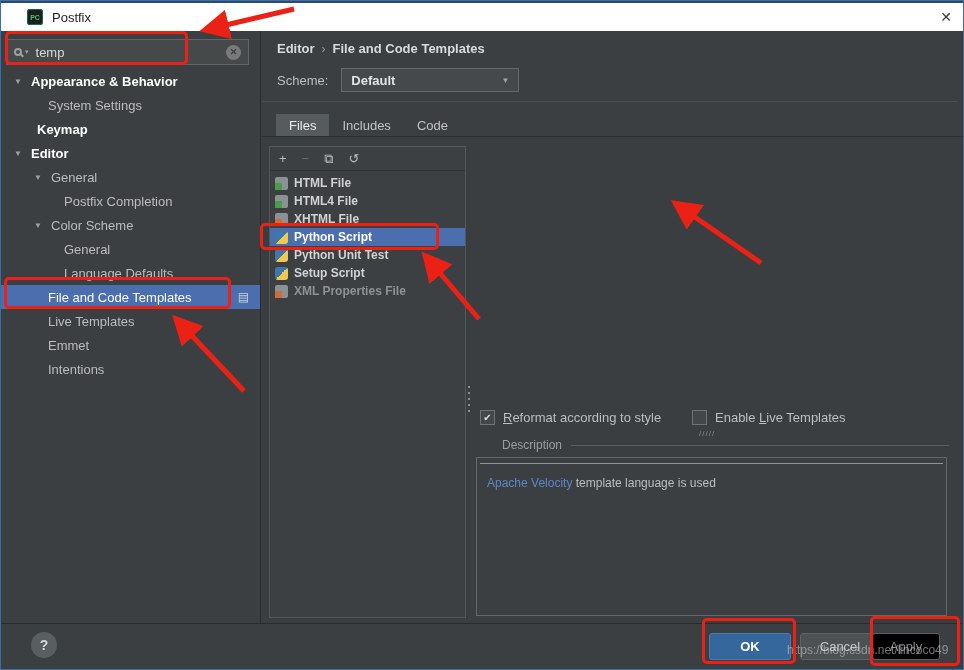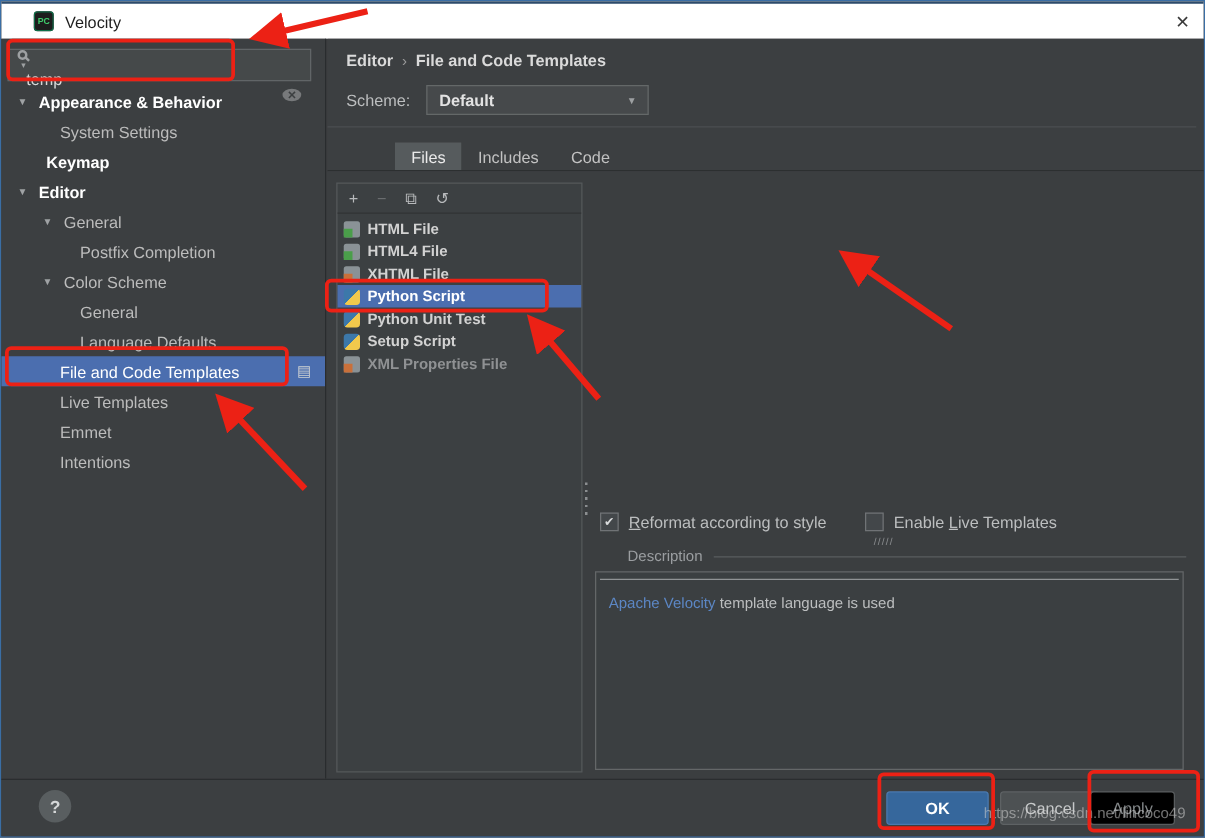--- a/index.html
+++ b/index.html
@@ -16,21 +16,21 @@
             box-shadow:0 0 0 1px #0e6e48 inset; }
   .win-title{ font-size:13px; color:#1e1e1e; }
   .close-btn{ margin-left:auto; width:34px; height:26px; display:flex; align-items:center;
               justify-content:center; color:#3a3a3a; font-size:14px; }
 
   
   .sidebar{ position:absolute; top:30px; left:0; width:260px; height:592px;
             background:#3c3f41; border-right:1px solid #292c2e; }
   .search-field{ position:absolute; top:8px; left:5px; width:243px; height:26px;
                  background:#45494a; border:1px solid #616567; display:flex;
-                 padding:0 7px;flex-direction:column; }
+                 align-items:center; padding:0 7px; }
   .mag{ width:8px; height:8px; border:2px solid #9da0a2; border-radius:50%; position:relative; flex:none; }
   .mag::after{ content:""; position:absolute; width:5px; height:2px; background:#9da0a2;
                transform:rotate(45deg); right:-4px; bottom:-2px; }
   .mag-caret{ font-size:7px; color:#9da0a2; margin-left:3px; }
   .search-text{ font-size:13px; color:#d8d8d8; margin-left:7px; }
   .clear-btn{ margin-left:auto; width:15px; height:15px; border-radius:50%; background:#77797b;
               color:#3c3f41; font-size:9px; font-weight:bold; display:flex;
               align-items:center; justify-content:center; }
 
   .tree{ position:absolute; top:38px; left:0; right:0; }
@@ -50,21 +50,21 @@
   .scheme-row{ position:absolute; top:37px; left:15px; display:flex; align-items:center; }
   .scheme-label{ font-size:13px; color:#bcbebf; }
   .dropdown{ margin-left:13px; width:178px; height:24px; background:#46494b;
              border:1px solid #646868; display:flex; align-items:center; padding:0 9px; }
   .dropdown-val{ font-size:13px; font-weight:bold; color:#e2e2e2; }
   .dd-arrow{ margin-left:auto; font-size:8px; color:#9da0a2; }
   .hsep{ position:absolute; top:70px; left:0; right:6px; height:1px; background:#4b4f51; }
 
   .tabs{ position:absolute; top:83px; left:14px; display:flex; height:22px; }
   .tab{ padding:0 13px; font-size:13px; color:#c2c2c2; display:flex; align-items:center; }
-  .tab.active{ background:#565b5d; color:#eaeaea;margin-left:40px; }
+  .tab.active{ background:#565b5d; color:#eaeaea; }
   .tabline{ position:absolute; top:105px; left:0; right:0; height:1px; background:#2c2f30; }
   .tabpanel{ position:absolute; top:106px; left:0; right:0; bottom:0; background:#3b3e40; }
 
   .filelist{ position:absolute; top:115px; left:7px; width:197px; height:472px;
              background:#3c4042; border:1px solid #55585a; }
   .fl-toolbar{ height:24px; display:flex; align-items:center; padding:0 9px; gap:15px;
                border-bottom:1px solid #303335; }
   .fl-tool{ color:#b8babc; font-size:13px; line-height:1; }
   .fl-tool.dim{ color:#6a6d6f; }
   .fl-items{ padding-top:3px; }
@@ -129,21 +129,21 @@
   .ann-apply{  left:869px;top:615px; width:90px;  height:50px; }
   .ann-svg{ position:absolute; top:0; left:0; z-index:50; pointer-events:none; }
 </style>
 </head>
 <body>
 
 <div class="window">
 
   <div class="titlebar">
     <span class="pc-icon">PC</span>
-    <span class="win-title">Velocity</span>
+    <span class="win-title">Postfix</span>
     <span class="close-btn">✕</span>
   </div>
 
   <div class="sidebar">
     <div class="search-field">
       <span class="mag"></span>
       <span class="mag-caret">▾</span>
       <span class="search-text">temp</span>
       <span class="clear-btn">✕</span>
     </div>

